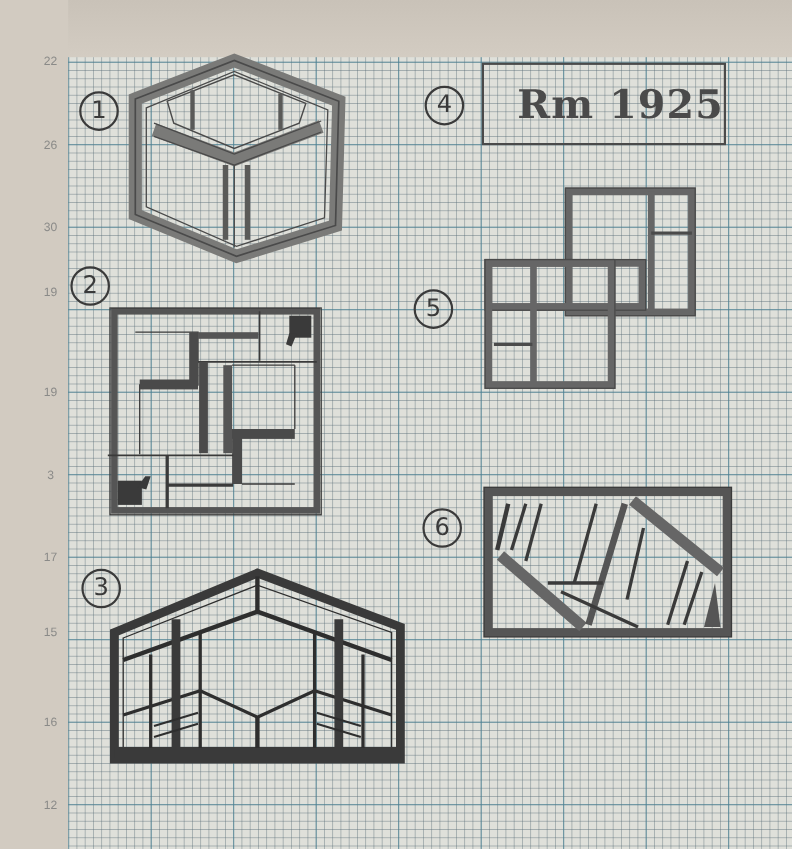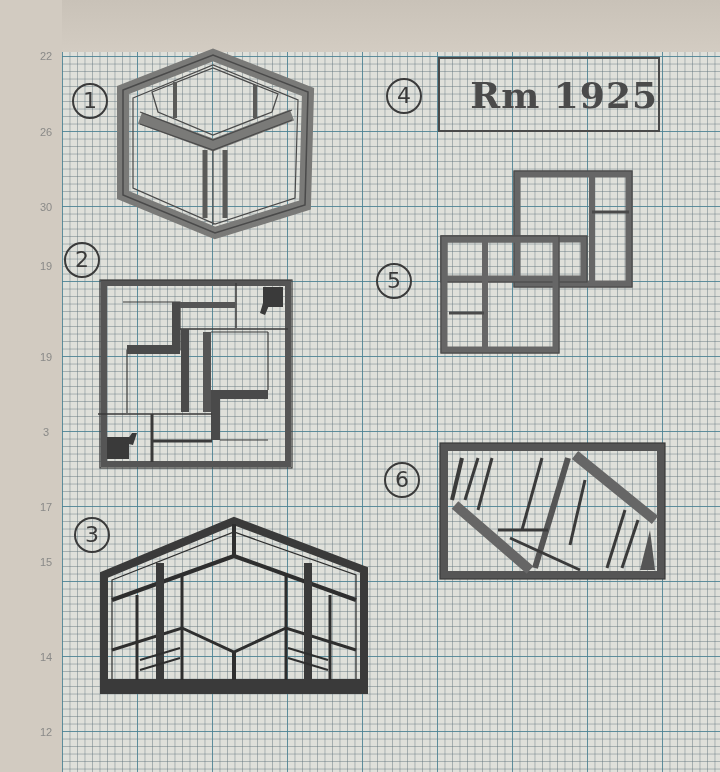--- a/index.html
+++ b/index.html
@@ -30,22 +30,22 @@
 <div id="margin"></div>
 <div id="grid"></div>
 
 <div class="ylabel" style="top:50px">22</div>
 <div class="ylabel" style="top:126px">26</div>
 <div class="ylabel" style="top:201px">30</div>
 <div class="ylabel" style="top:260px">19</div>
 <div class="ylabel" style="top:351px">19</div>
 <div class="ylabel" style="top:426px">3</div>
 <div class="ylabel" style="top:501px">17</div>
-<div class="ylabel" style="top:556px">15</div>
-<div class="ylabel" style="top:651px">14</div>
+<div class="ylabel" style="top:569px">15</div>
+<div class="ylabel" style="top:651px">16</div>
 <div class="ylabel" style="top:726px">12</div>
 
 <div class="num" style="left:72px;top:83px">1</div>
 <div class="num" style="left:64px;top:242px">2</div>
 <div class="num" style="left:74px;top:517px">3</div>
 <div class="num" style="left:386px;top:78px">4</div>
 <div class="num" style="left:376px;top:263px">5</div>
 <div class="num" style="left:384px;top:462px">6</div>
 
 <div id="title-box">

